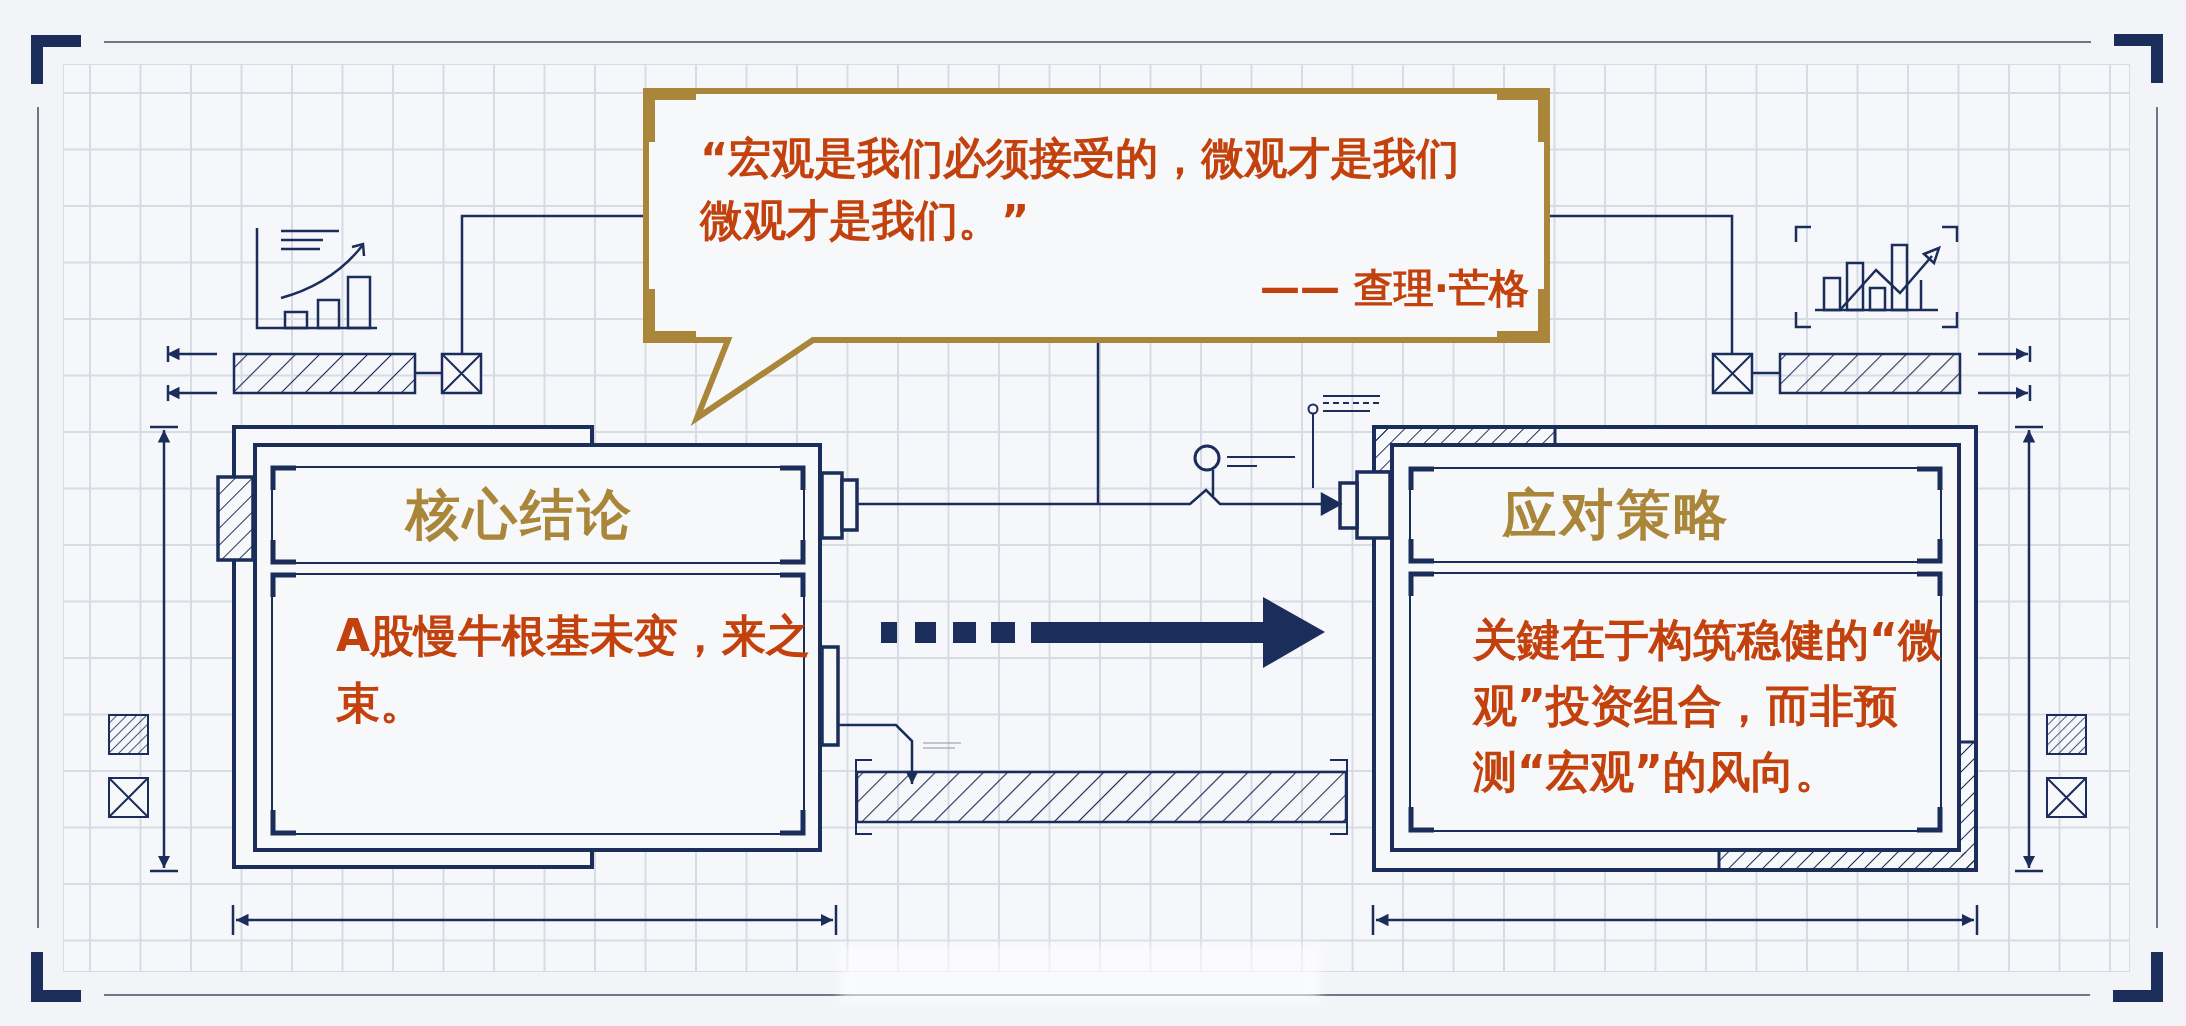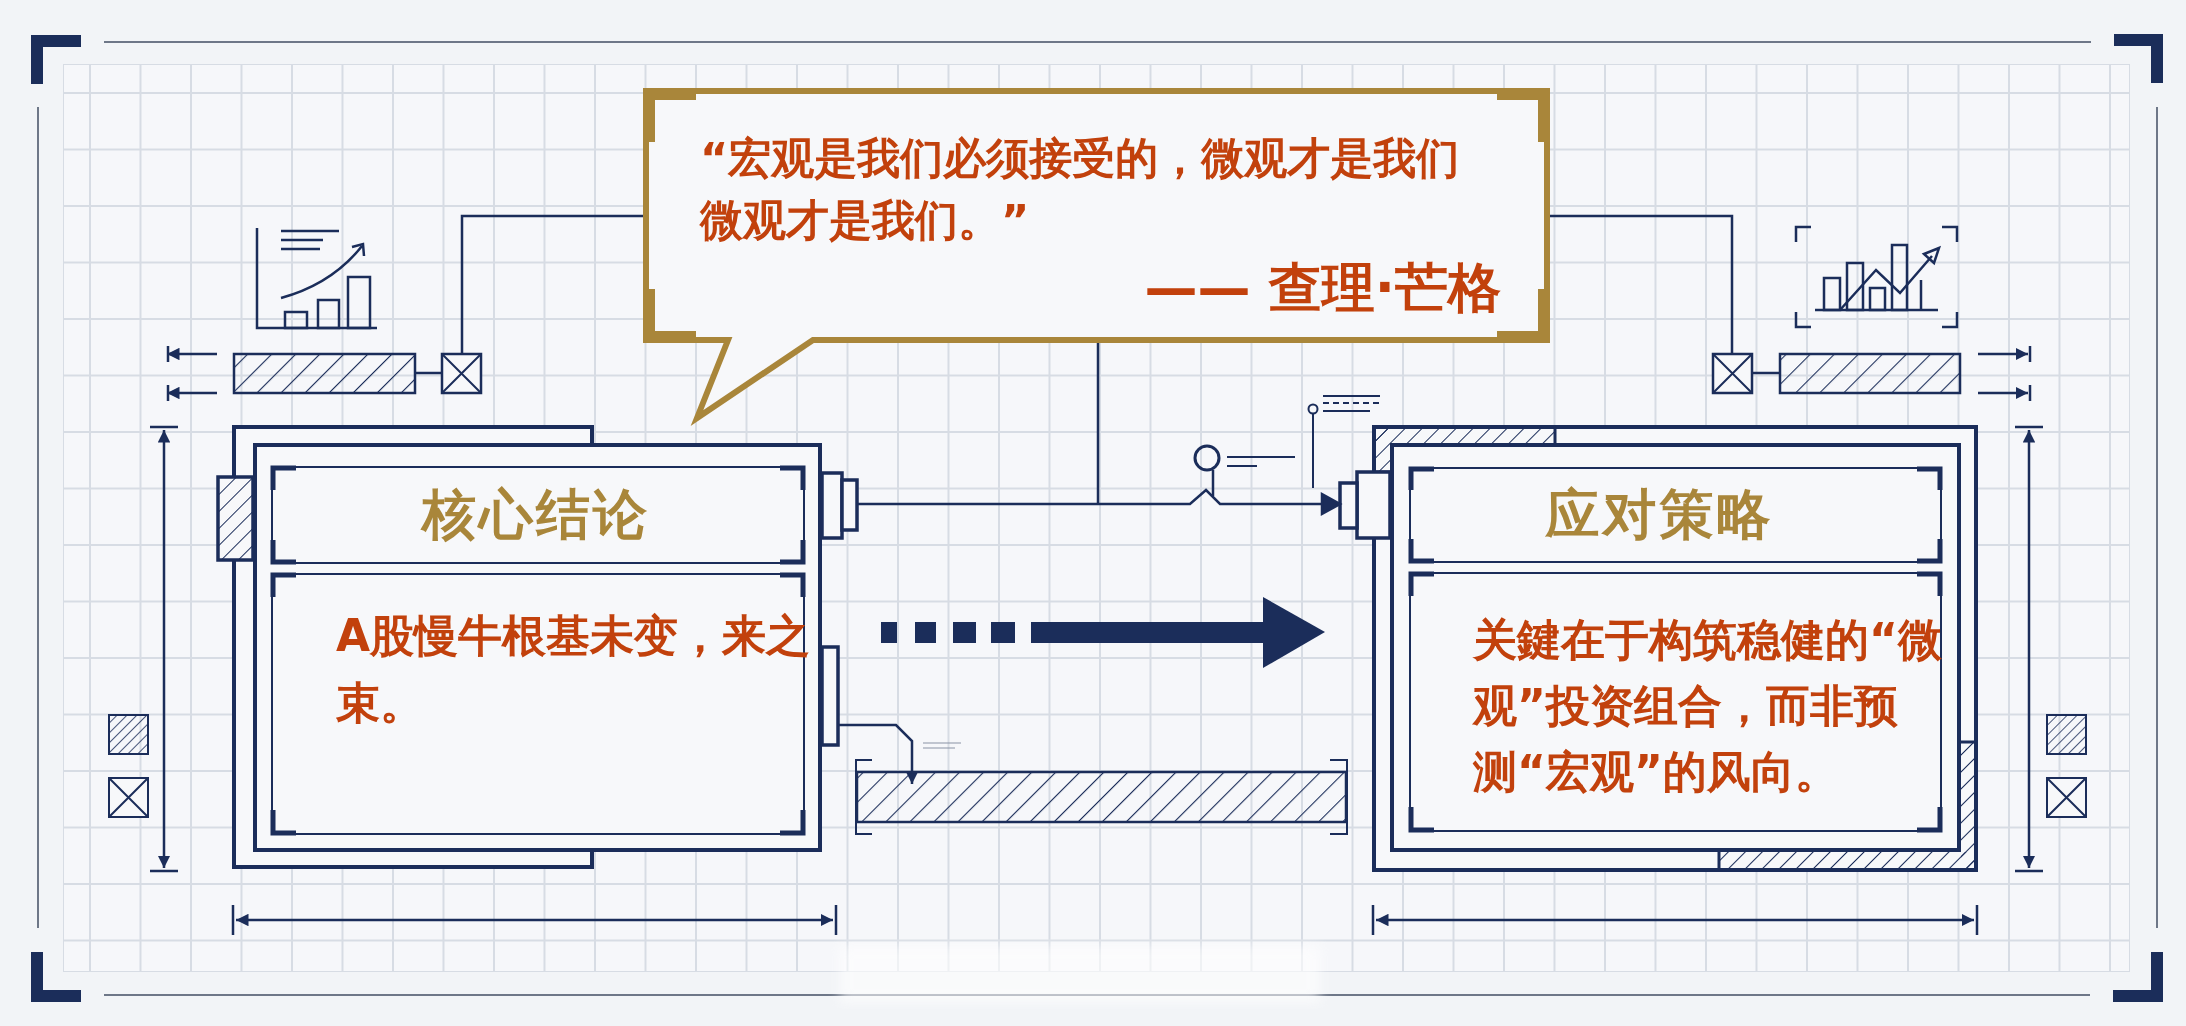--- a/index.html
+++ b/index.html
@@ -19,28 +19,28 @@
     background-size: 50.5px 56.5px;
     background-position: 25px 27px;
   }
   svg.art { position: absolute; left: 0; top: 0; }
   .txt { position: absolute; white-space: nowrap; color: #c2410c; }
   .line { display: block; }
   .quote {
     left: 700px; top: 127px; font-size: 43px; line-height: 62px; font-weight: bold;
   }
   .attribution {
-    right: 685px; top: 257px; font-size: 53px; line-height: 62px; font-weight: bold; text-align: right;
+    right: 657px; top: 257px; font-size: 40px; line-height: 62px; font-weight: bold; text-align: right;
   }
   .card-title {
     height: 98px; line-height: 98px; font-size: 54px; font-weight: bold;
     color: #a9863a; text-align: center; letter-spacing: 3px;
   }
-  .left-title { left: 269px; top: 466px; width: 534px; }
-  .right-title { left: 1393px; top: 466px; width: 533px; }
+  .left-title { left: 253px; top: 466px; width: 534px; }
+  .right-title { left: 1350px; top: 466px; width: 533px; }
   .card-body { font-size: 44px; font-weight: bold; margin-left: 32px; }
   .left-body { left: 304px; top: 602px; line-height: 67px; }
   .right-body { left: 1441px; top: 607px; line-height: 66px; }
 </style>
 </head>
 <body>
 
 <div class="grid"></div>
 
 <svg class="art" width="2186" height="1026" viewBox="0 0 2186 1026">

